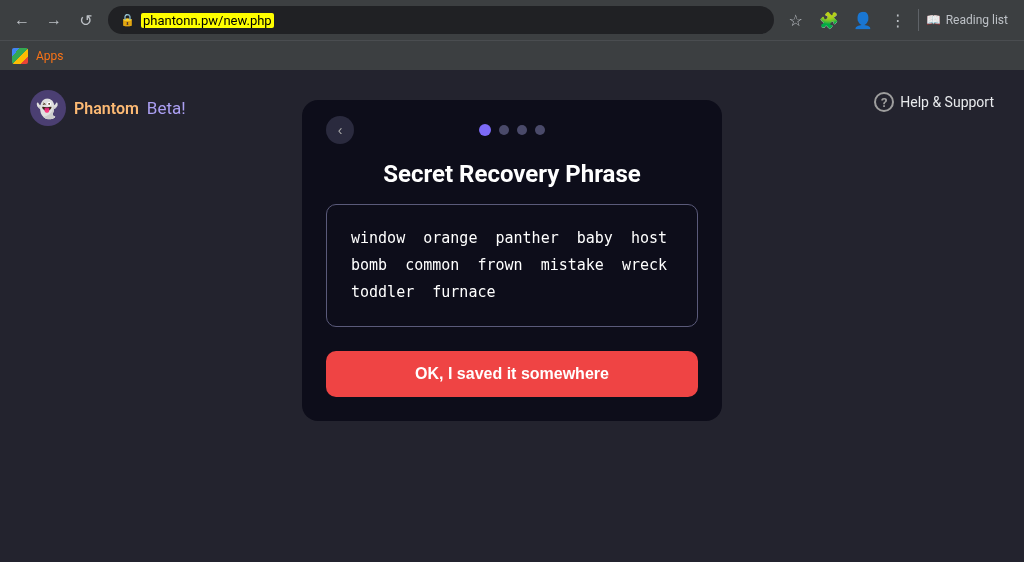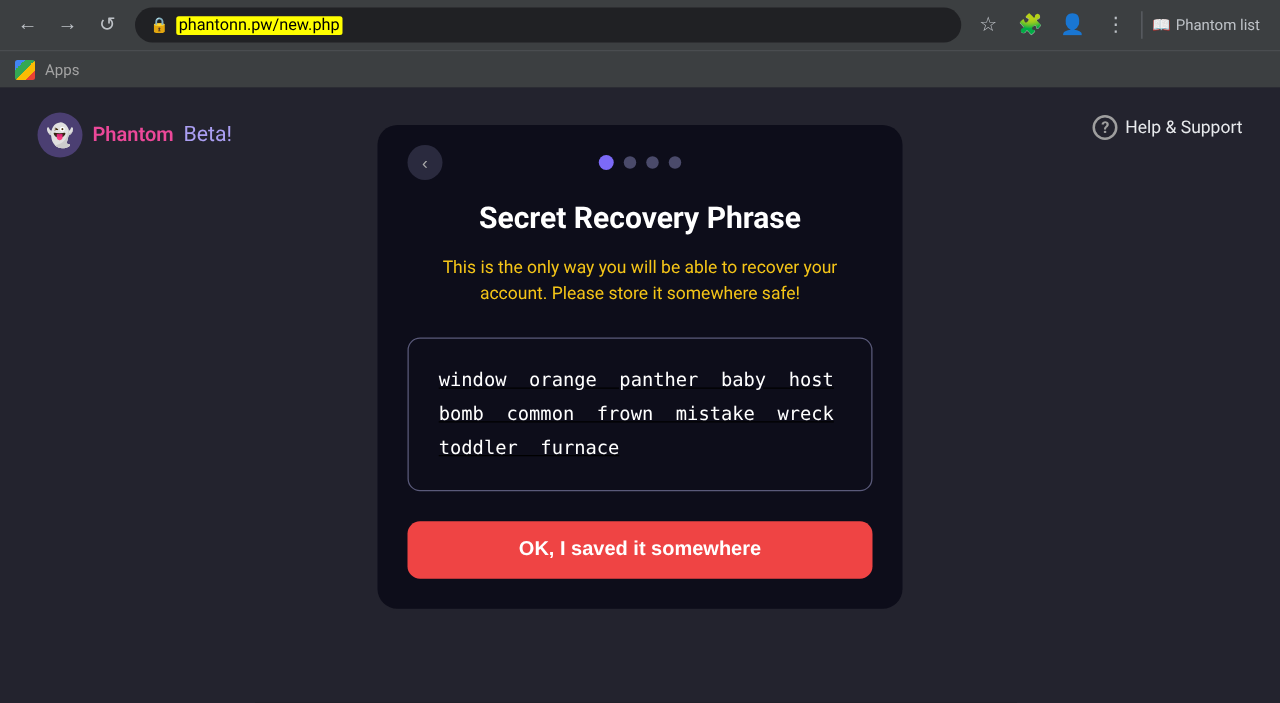--- a/index.html
+++ b/index.html
@@ -113,21 +113,21 @@
 
     .bookmarks-icon {
       width: 16px;
       height: 16px;
       background: linear-gradient(135deg, #4285f4 25%, #34a853 25%, #34a853 50%, #fbbc04 50%, #fbbc04 75%, #ea4335 75%);
       border-radius: 2px;
       margin-right: 4px;
     }
 
     .bookmark-label {
-      color: #a3a3a3;
+      color: #f97316;
       font-size: 12px;
     }
 
     
     .page-content {
       background: #1a1a2e;
       background: #23232e;
       width: 100%;
       height: calc(562px - 70px);
       display: flex;
@@ -257,21 +257,20 @@
     }
 
     
     .phrase-box {
       background: transparent;
       border: 1.5px solid #5a5a7a;
       border-radius: 10px;
       padding: 20px 24px;
       width: 100%;
       margin-bottom: 24px;
-      text-decoration: underline;
     }
 
     .phrase-text {
       color: white;
       font-size: 15px;
       line-height: 1.8;
       font-family: monospace;
       text-align: left;
     }
 
@@ -305,36 +304,36 @@
         <span class="address-highlight">phantonn.pw/new.php</span>
       </span>
     </div>
     <div class="toolbar-actions">
       <button class="toolbar-icon-btn">☆</button>
       <button class="toolbar-icon-btn">🧩</button>
       <button class="toolbar-icon-btn">👤</button>
       <button class="toolbar-icon-btn">⋮</button>
       <div class="reading-list-btn">
         <span>📖</span>
-        <span>Phantom list</span>
+        <span>Reading list</span>
       </div>
     </div>
   </div>
   <div class="bookmarks-bar">
     <div class="bookmarks-icon"></div>
     <span class="bookmark-label">Apps</span>
   </div>
 </div>
 
 <div class="page-content">
 
   <div class="phantom-logo">
     <div class="phantom-avatar">👻</div>
     <div>
-      <span style="color:#ec4899; font-size:16px; font-weight:600;">Phantom</span>
+      <span style="color:#fdba74; font-size:16px; font-weight:600;">Phantom</span>
       <span style="color:#ab9ff2; font-size:17px; margin-left:4px;">Beta!</span>
     </div>
   </div>
 
   <div class="help-support">
     <div class="help-icon">?</div>
     <span>Help &amp; Support</span>
   </div>
 
   <div class="card">
@@ -342,21 +341,20 @@
     <div class="stepper">
       <button class="back-arrow">‹</button>
       <div class="dot active"></div>
       <div class="dot"></div>
       <div class="dot"></div>
       <div class="dot"></div>
     </div>
 
     <div class="card-title">Secret Recovery Phrase</div>
 
-    <div class="warning-text">This is the only way you will be able to recover your account. Please store it somewhere safe!</div>
 
     <div class="phrase-box">
       <pre class="phrase-text" style="white-space: pre-wrap; font-family: monospace;">window  orange  panther  baby  host
 bomb  common  frown  mistake  wreck
 toddler  furnace</pre>
     </div>
 
     <button class="ok-button">OK, I saved it somewhere</button>
   </div>
 </div>

